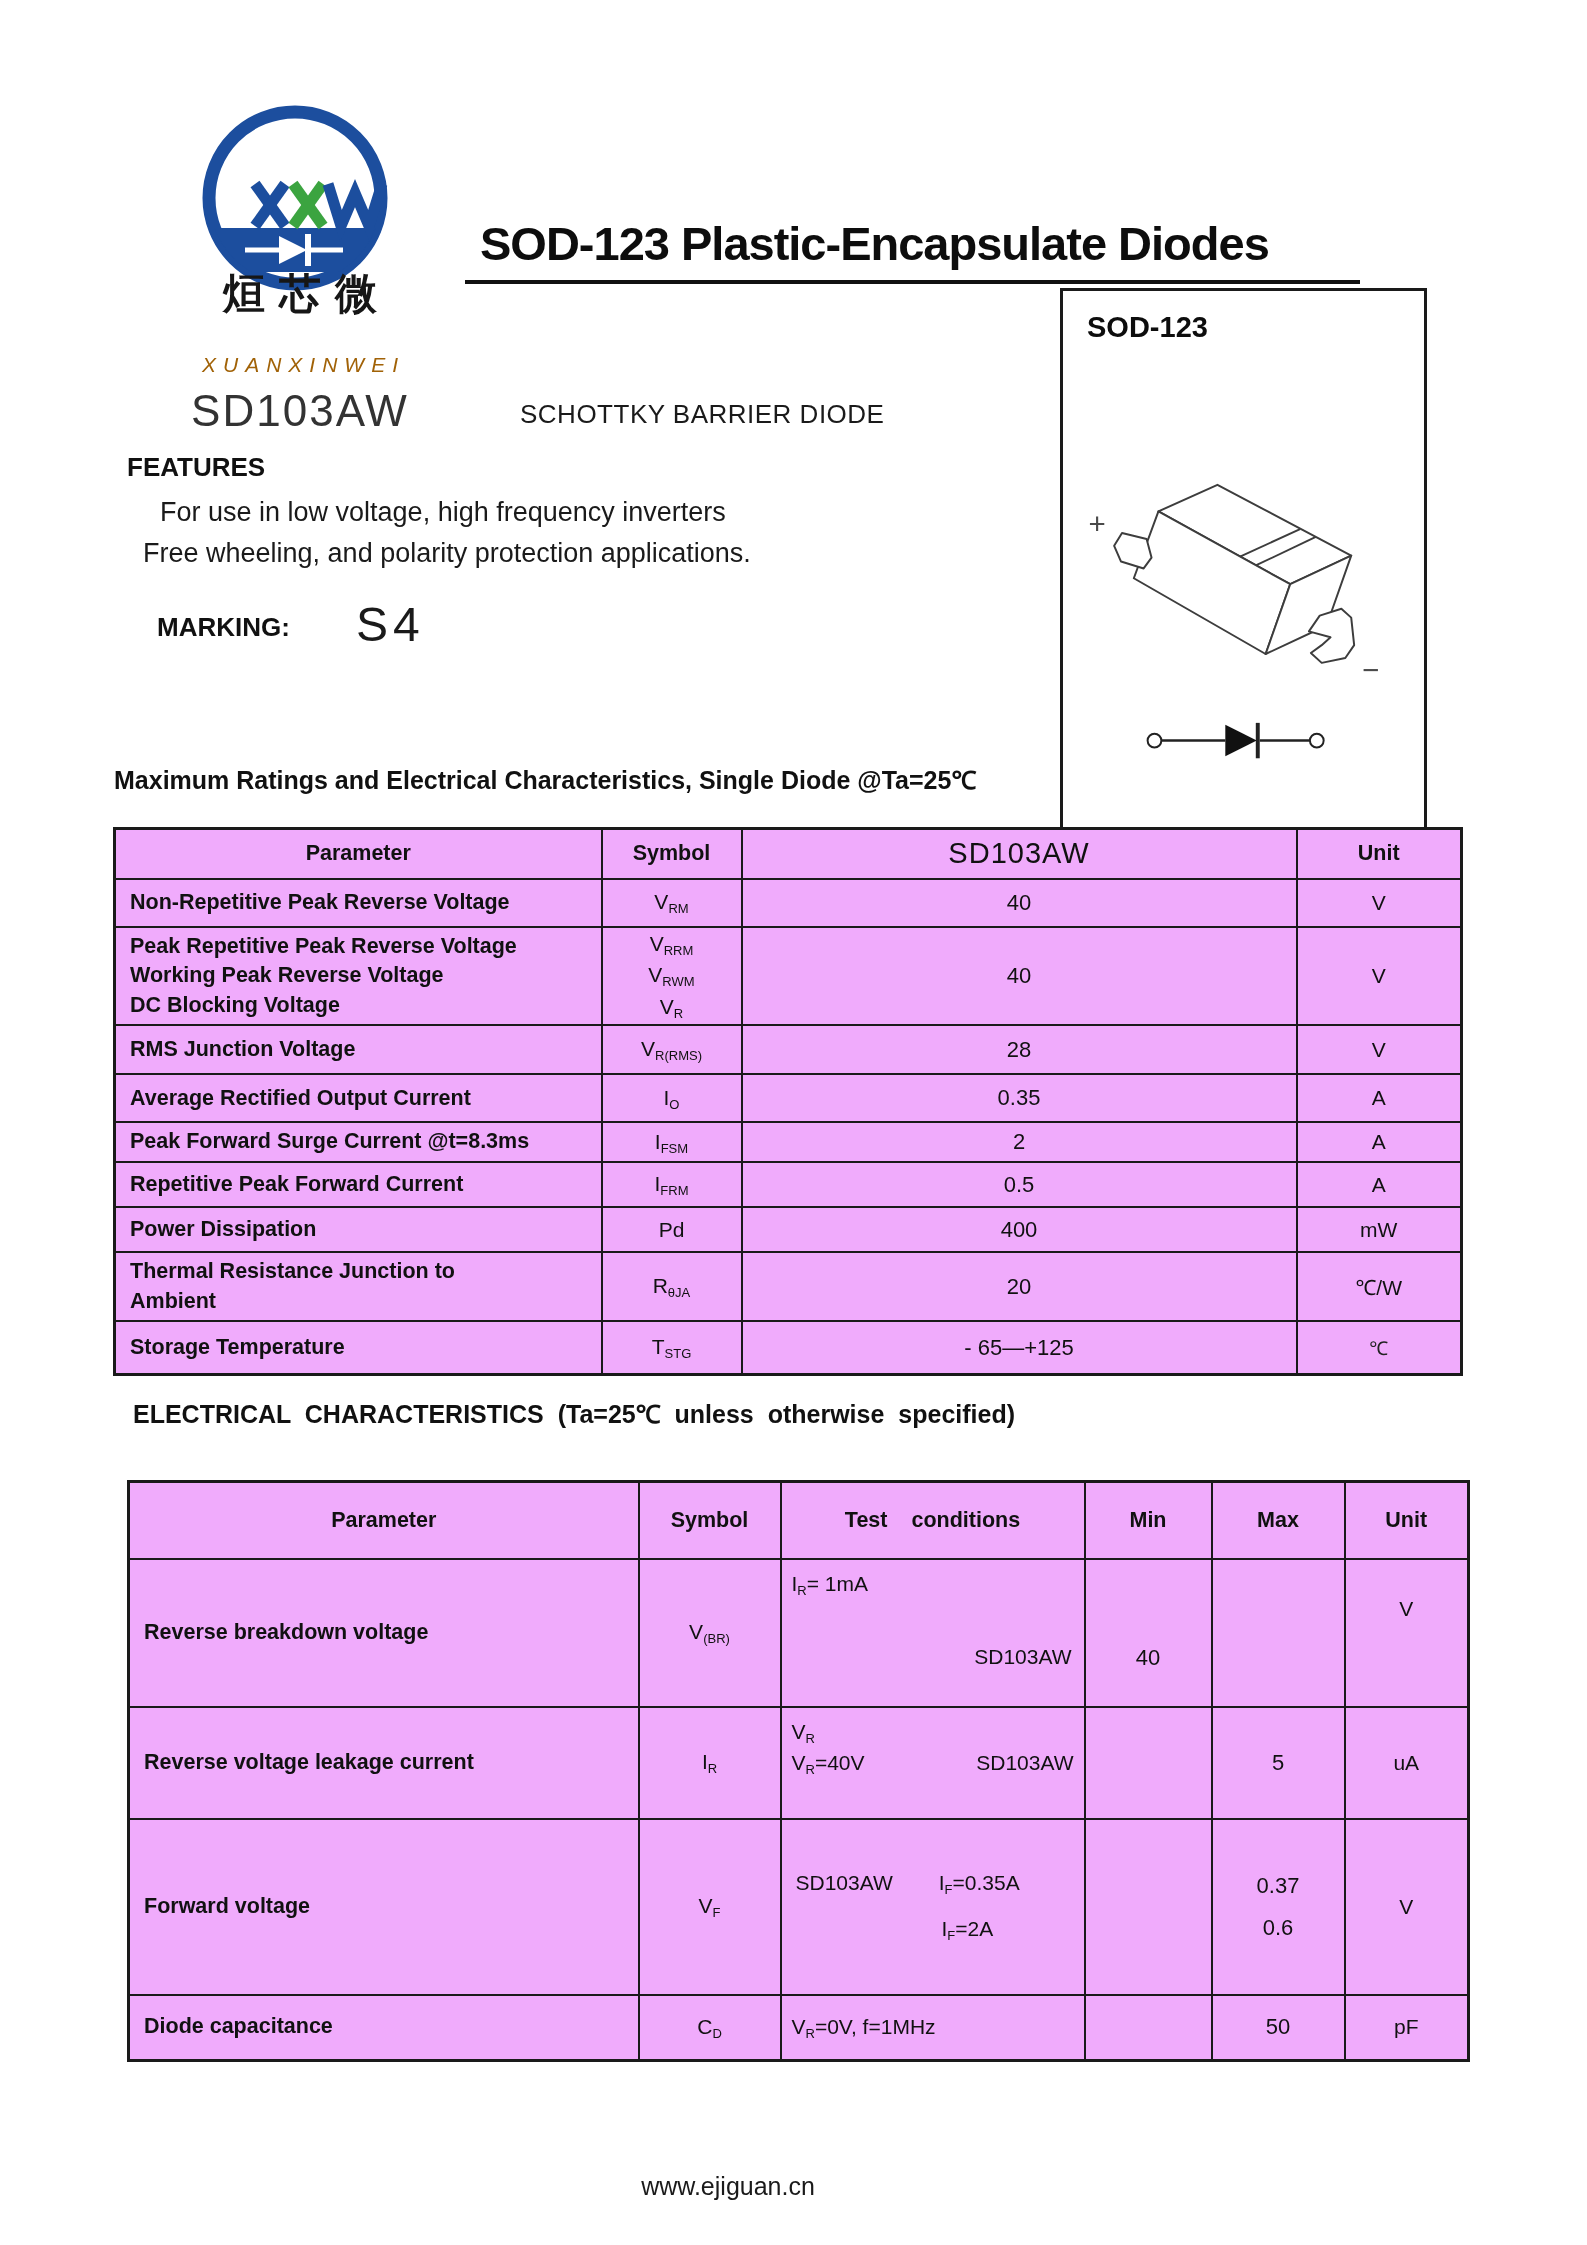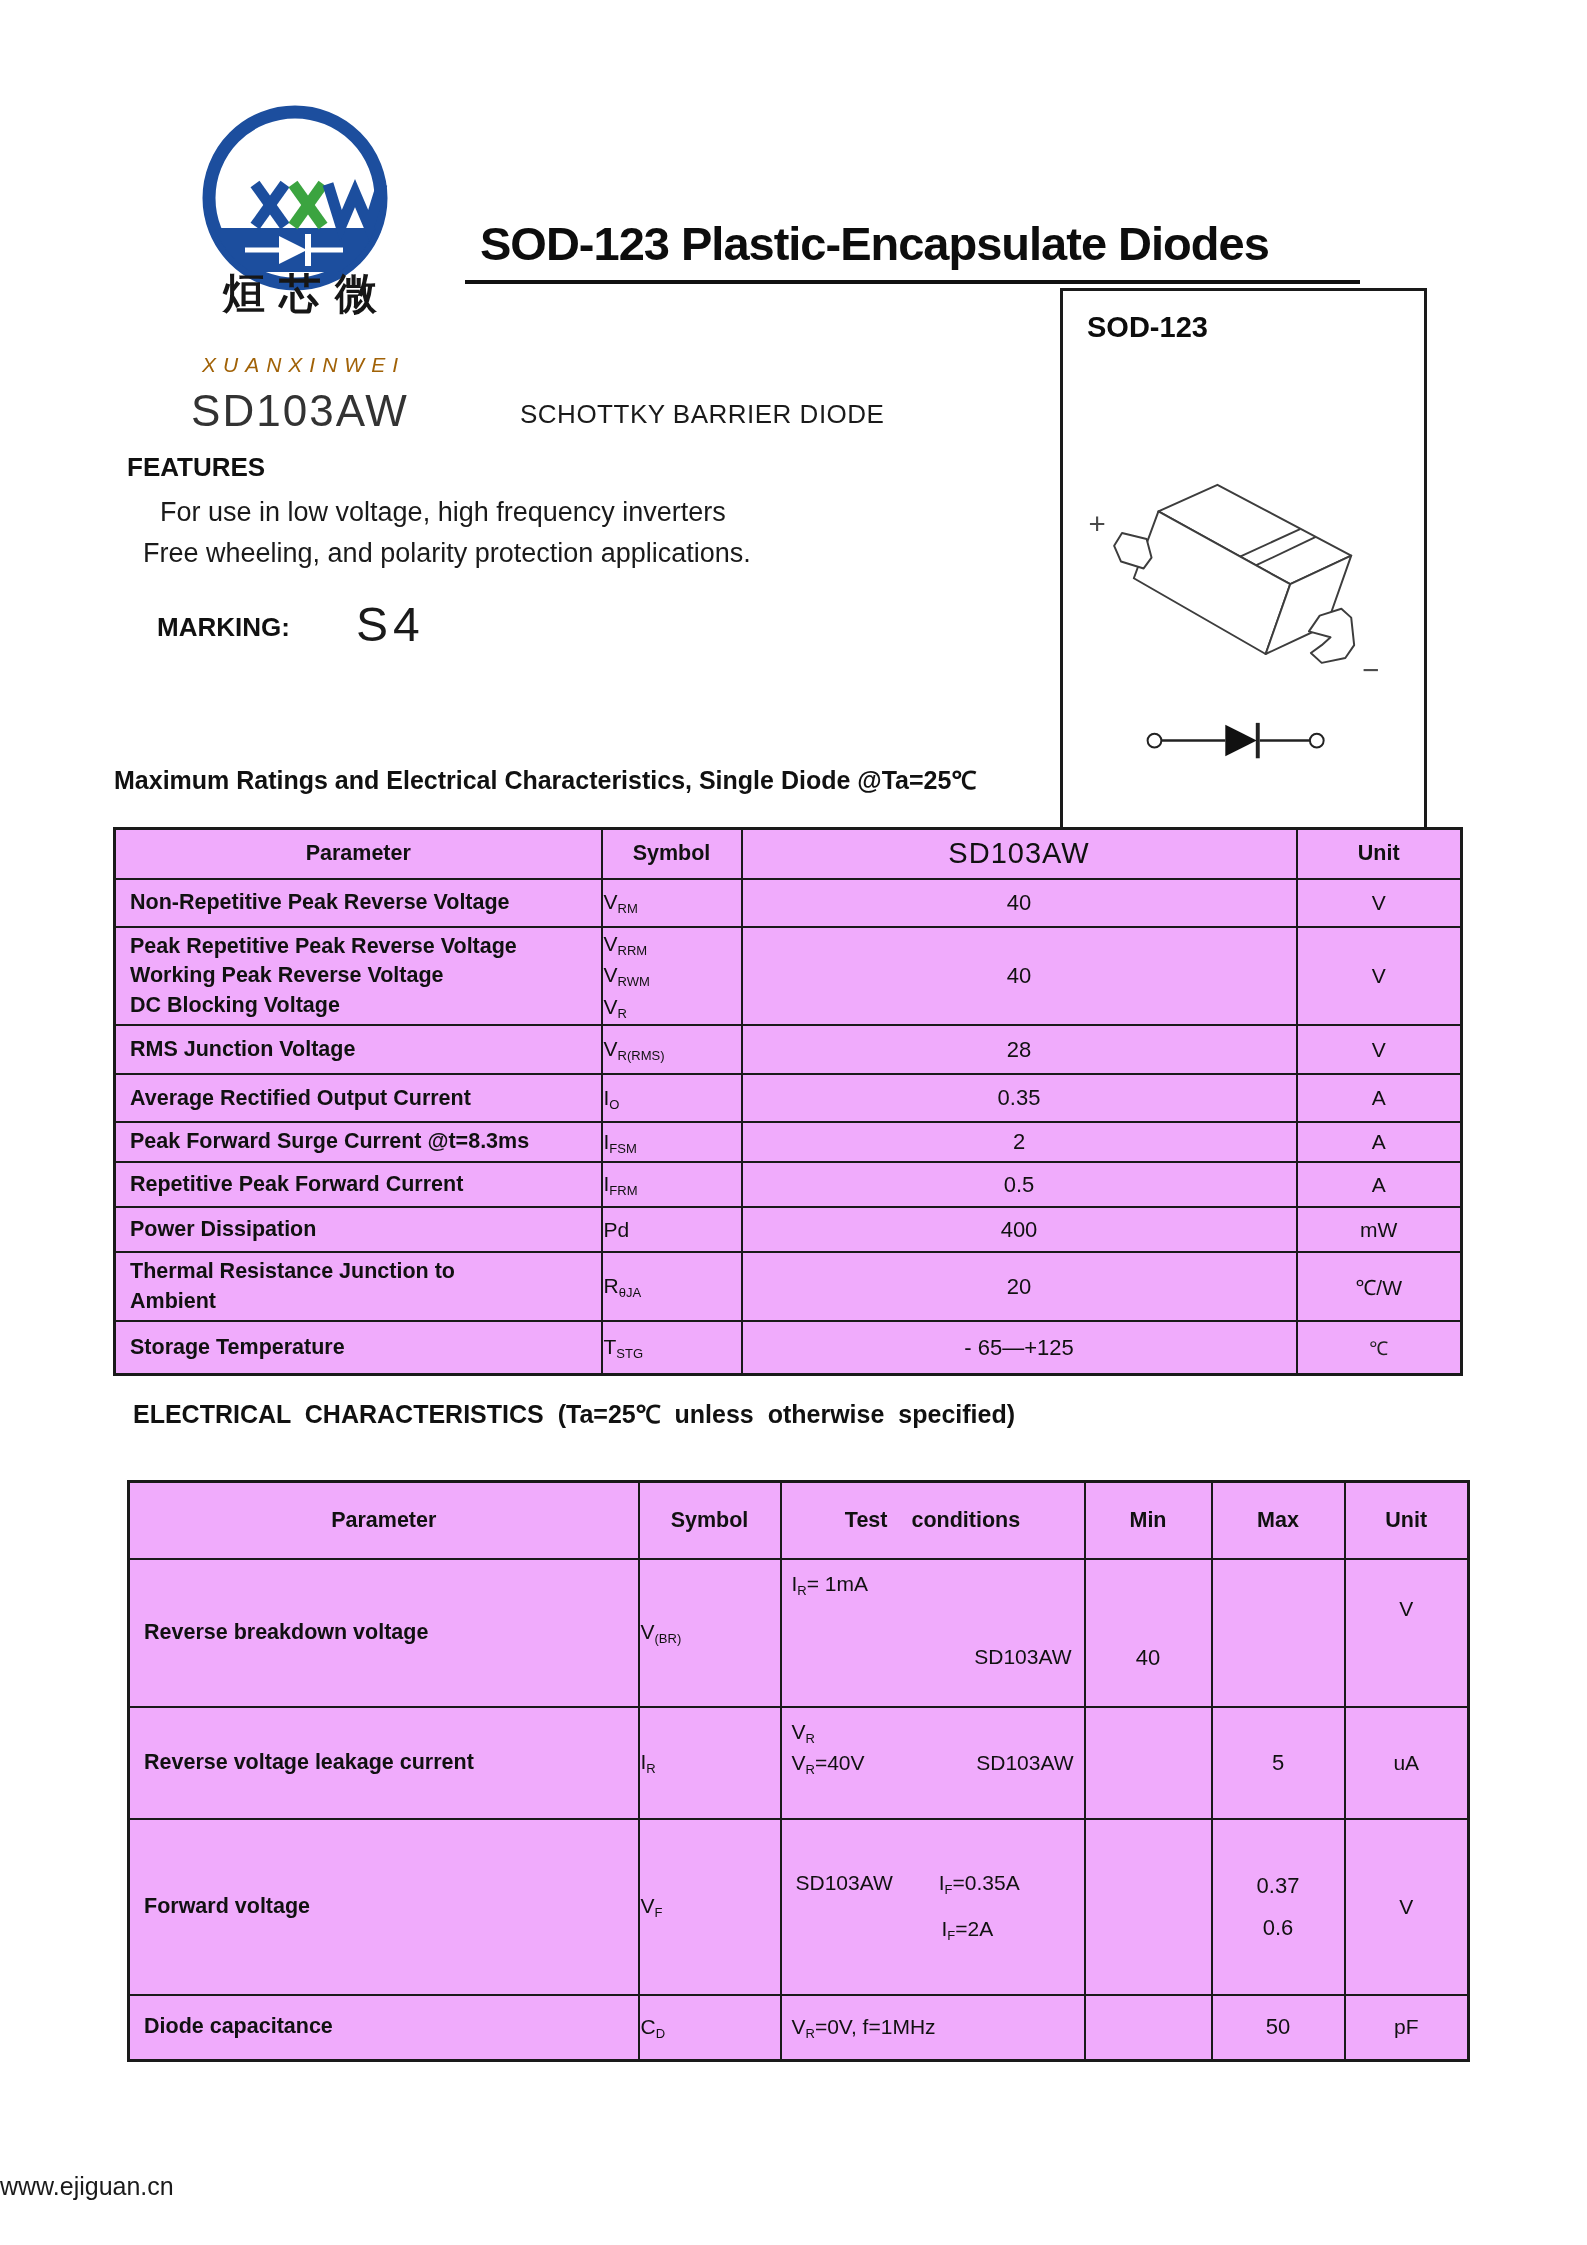--- a/index.html
+++ b/index.html
@@ -50,39 +50,39 @@
   .t2{left:127px;top:1480px;width:1340px;}
 
   .t1 thead tr{height:50px;}
   .t2 thead tr{height:77px;}
   th{font-size:21.5px;font-weight:700;text-align:center;vertical-align:middle;}
   .t1 th.sd-col{font-size:29px;font-weight:400;letter-spacing:1px;}
   .t2 th.test-col{word-spacing:18px;}
 
   td.c-param{text-align:left;padding:4px 8px 4px 14px;font-weight:700;font-size:21.5px;
     line-height:1.38;white-space:pre-line;vertical-align:middle;}
-  td.c-sym{text-align:left;font-size:21px;line-height:1.4;white-space:pre-line;vertical-align:middle;margin-left:20px;}
+  td.c-sym{text-align:center;font-size:21px;line-height:1.4;white-space:pre-line;vertical-align:middle;margin-left:20px;}
   td.c-val{text-align:center;font-size:22px;vertical-align:middle;}
   td.c-unit{text-align:center;font-size:21px;vertical-align:middle;}
   td.c-min,td.c-max{text-align:center;font-size:22px;vertical-align:middle;white-space:pre-line;line-height:1.9;}
   td.c-test{font-size:21px;padding:8px 10px;vertical-align:top;line-height:1.35;}
   td.c-test.v-mid{vertical-align:middle;}
   sub{font-size:0.62em;vertical-align:-0.3em;letter-spacing:0;}
 
   .tline{margin:2px 0;}
   .tline.right{text-align:right;margin-top:44px;padding-right:2px;}
   .tline.between{display:flex;justify-content:space-between;}
   .tline.pair{display:flex;gap:46px;padding-left:4px;}
   .tline.indent{margin-left:150px;margin-top:16px;}
   td.cell-low{padding-top:52px;}
   td.cell-high{padding-bottom:48px;}
   td.unit-light{font-size:19px;color:#222;}
 
   
-  .footer-url{left:0;top:2172px;width:1456px;font-size:25px;color:#1a1a1a;}
+  .footer-url{left:0;top:2172px;width:1456px;text-align:center;font-size:25px;color:#1a1a1a;}
 </style>
 </head>
 <body>
 
 <div class="page">
 
   <svg class="abs logo-svg" viewBox="0 0 200 200">
     <defs>
         <clipPath id="lc">
           <circle cx="100" cy="100" r="86"></circle>

